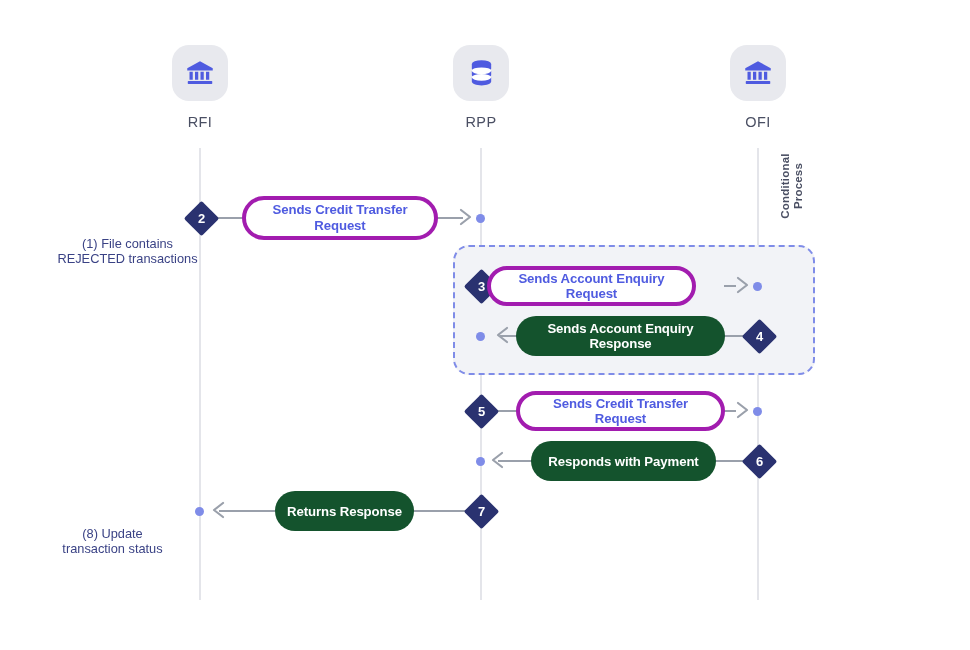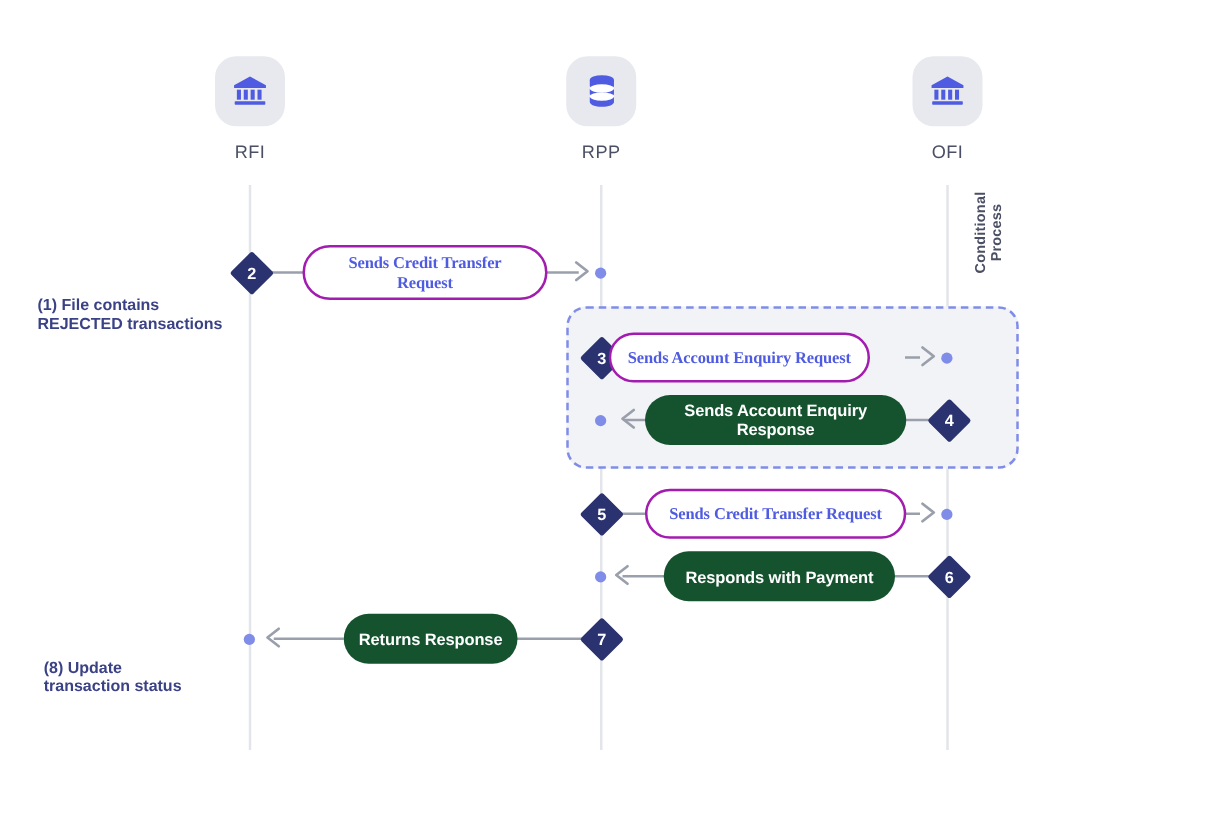--- a/index.html
+++ b/index.html
@@ -131,42 +131,41 @@
     align-items: center;
     justify-content: center;
     text-align: center;
     font-size: 13.2px;
     font-weight: bold;
     letter-spacing: -0.1px;
     padding: 0 12px;
   }
   .pill-outline {
     background: #ffffff;
-    border: 2px solid #a21caf;
+    border: 4px solid #a21caf;
     color: #4f5be0;
-    font-family: Liberation Serif, serif;
   }
   .pill-solid {
     background: #14532d;
     color: #ffffff;
   }
   .pill-tall {
     height: 44px;
     border-radius: 22px;
     top: -2px;
     line-height: 16px;
   }
 
   .side-note {
     position: absolute;
     font-size: 12.8px;
-    font-weight: bold;
+    font-weight: normal;
     color: #3a4285;
     line-height: 15px;
-    text-align: left;
+    text-align: center;
   }
 </style>
 </head>
 <body>
 
 <div id="canvas">
 
   <div class="lifeline" style="left:199px;"></div>
   <div class="lifeline" style="left:480px;"></div>
   <div class="lifeline" style="left:757px;"></div>

